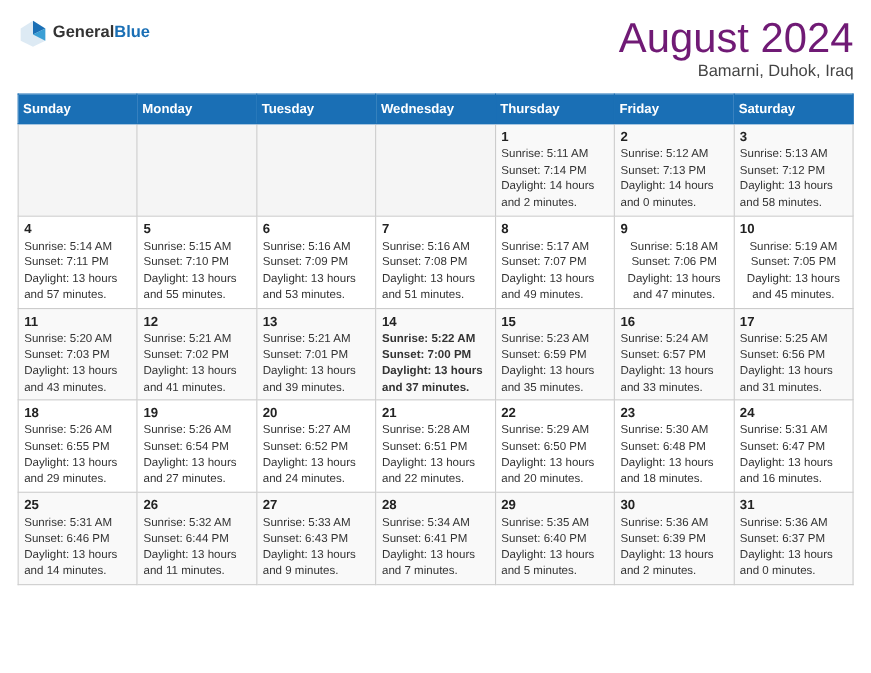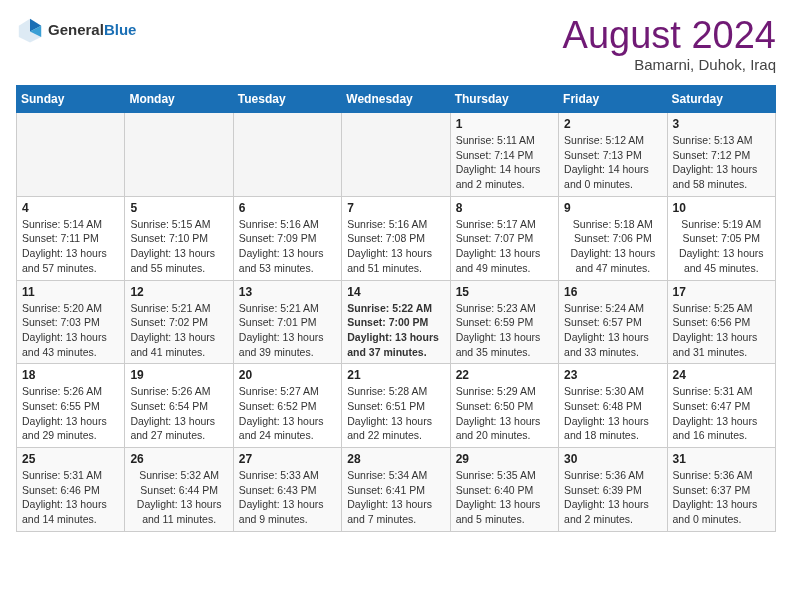--- a/index.html
+++ b/index.html
@@ -315,21 +315,21 @@
       <tr>
         <td>
           <div class="day-num">25</div>
           <div class="day-info" style="white-space: pre-line;">Sunrise: 5:31 AM
 Sunset: 6:46 PM
 Daylight: 13 hours
 and 14 minutes.</div>
         </td>
         <td>
           <div class="day-num">26</div>
-          <div class="day-info" style="white-space: pre-line; text-align: center;">Sunrise: 5:32 AM
+          <div class="day-info" style="white-space: pre-line;">Sunrise: 5:32 AM
 Sunset: 6:44 PM
 Daylight: 13 hours
 and 11 minutes.</div>
         </td>
         <td>
           <div class="day-num">27</div>
           <div class="day-info" style="white-space: pre-line;">Sunrise: 5:33 AM
 Sunset: 6:43 PM
 Daylight: 13 hours
 and 9 minutes.</div>

